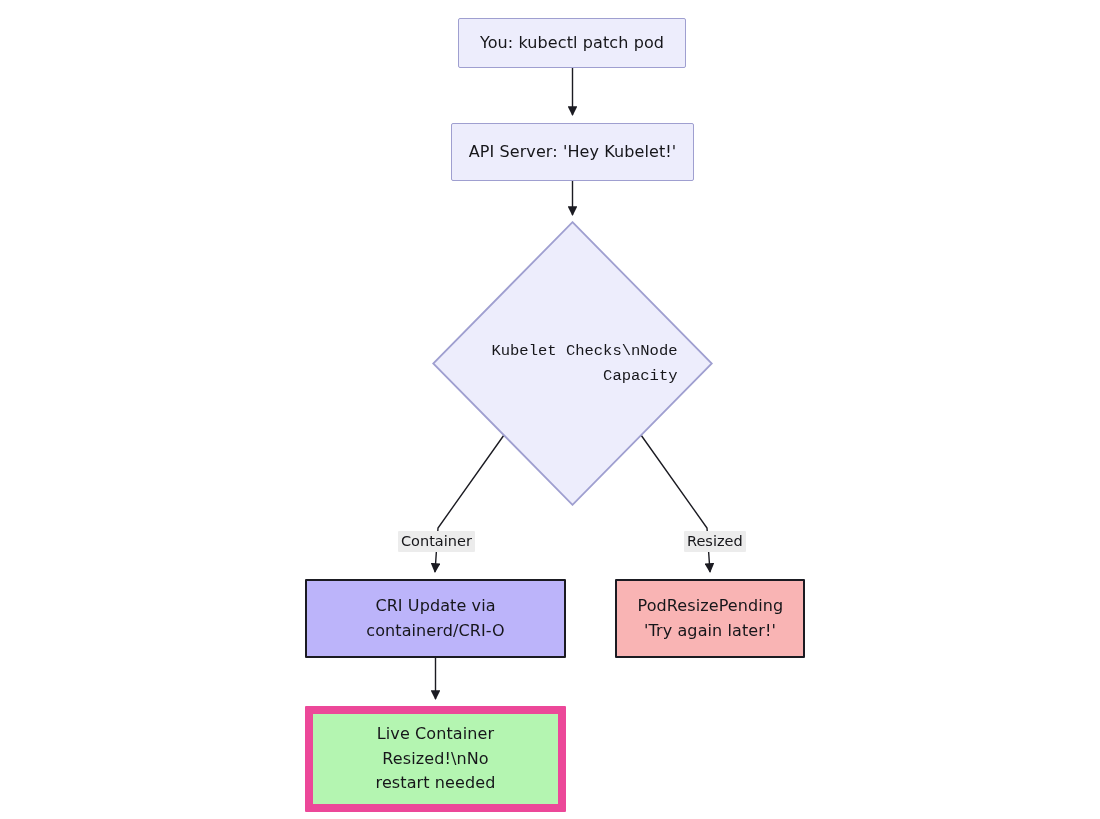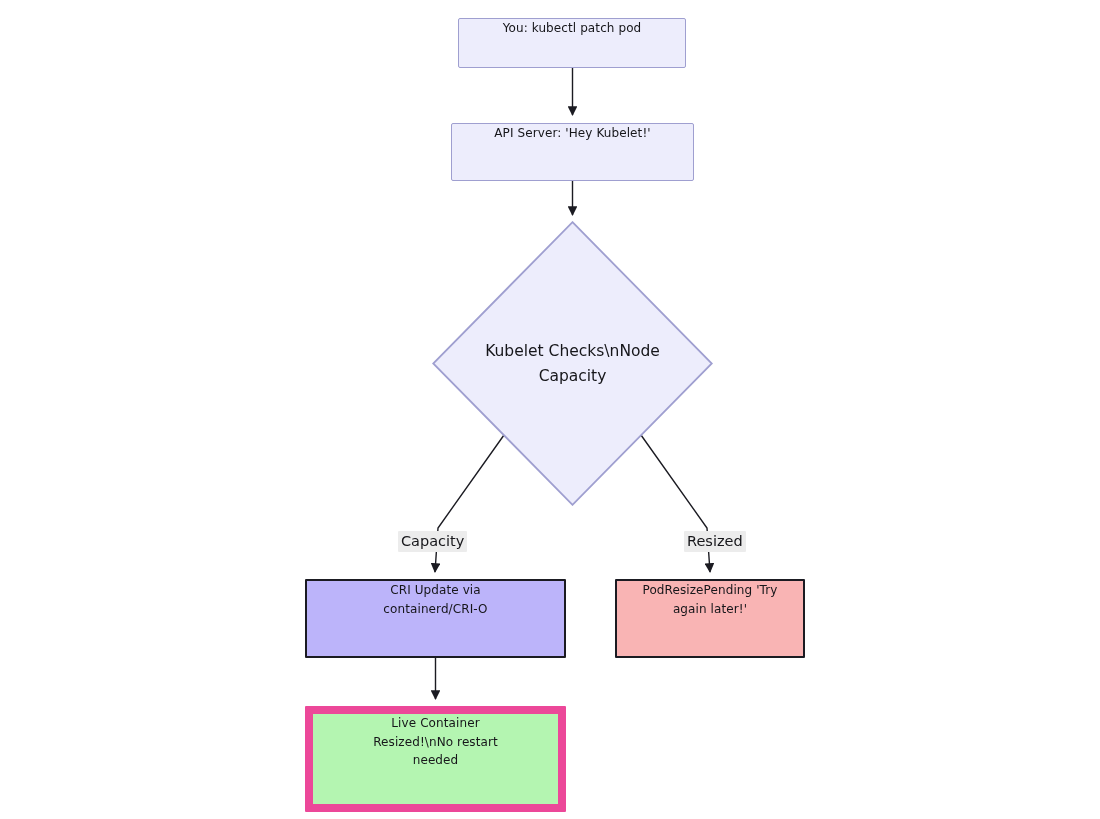--- a/index.html
+++ b/index.html
@@ -29,25 +29,25 @@
     width: 1100px;
     height: 819px;
     pointer-events: none;
   }
 
   
   .node {
     position: absolute;
     box-sizing: border-box;
     display: flex;
-    align-items: flex-start;
+    align-items: center;
     justify-content: center;
     text-align: center;
     color: #16161a;
-    font-size: 12px;
+    font-size: 16px;
     line-height: 1.55;
     letter-spacing: 0.1px;
   }
   .node .label {
     display: block;
     width: 100%;
     padding: 0 10px;
     box-sizing: border-box;
   }
 
@@ -71,21 +71,22 @@
     width: 100%;
     height: 100%;
   }
   .node-diamond .label {
     position: relative;
     z-index: 2;
     font-size: 15.5px;
     line-height: 1.55;
     color: #16161a;
     width: 210px;
-    text-align: center;
+    text-align: right;
+    font-family: Liberation Mono, monospace;
   }
 
   
   .node-blue {
     background: #bcb4fa;
     border: 2px solid #1b1b22;
     border-radius: 1px;
   }
   .node-red {
     background: #f9b4b4;
@@ -142,21 +143,21 @@
   </div>
 
   <div class="node-diamond" style="left:432px; top:221px; width:281px; height:285px;">
     <svg class="diamond-shape" viewBox="0 0 281 285" preserveAspectRatio="none">
       <polygon points="140.5,1.2 279.8,142.5 140.5,283.8 1.2,142.5" fill="#ededfc" stroke="#9f9fd0" stroke-width="1.8"></polygon>
     </svg>
     <span class="label">Kubelet Checks\nNode Capacity</span>
   </div>
 
   <div class="edge-label" style="left:398px; top:531px;">
-    <span>Capacity</span>
+    <span>Container</span>
   </div>
 
   <div class="edge-label" style="left:684px; top:531px;">
     <span>Resized</span>
   </div>
 
   <div class="node node-blue" style="left:305px; top:579px; width:261px; height:79px;">
     <span class="label" style="max-width:170px;">CRI Update via containerd/CRI-O</span>
   </div>
 

